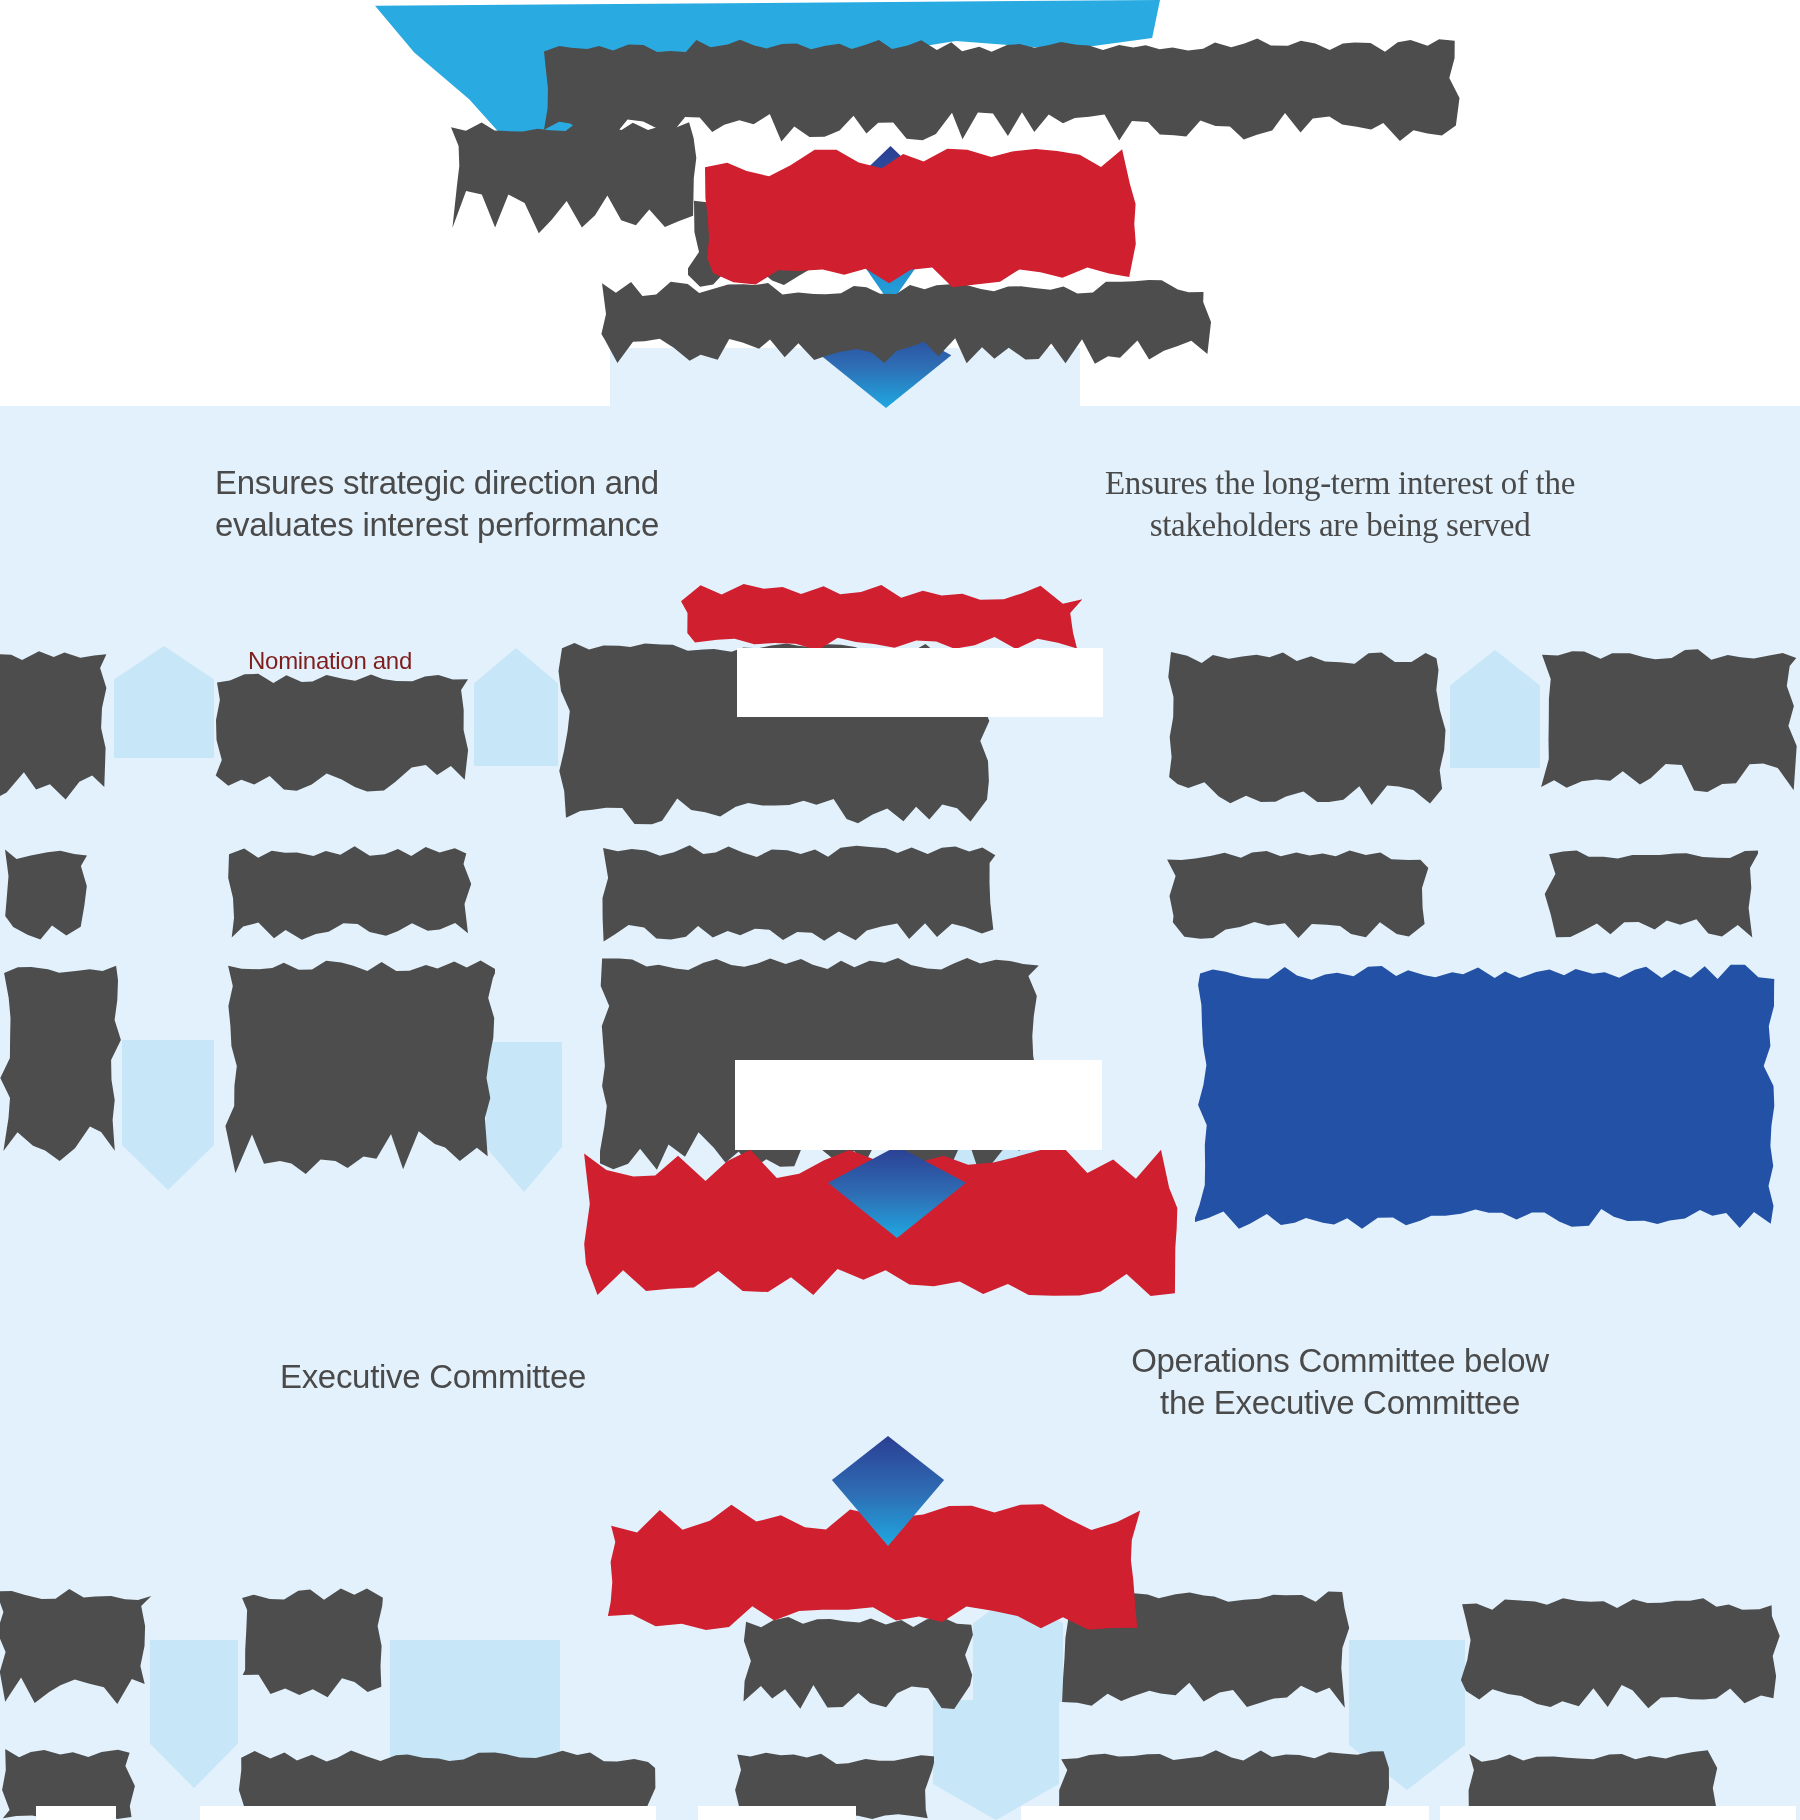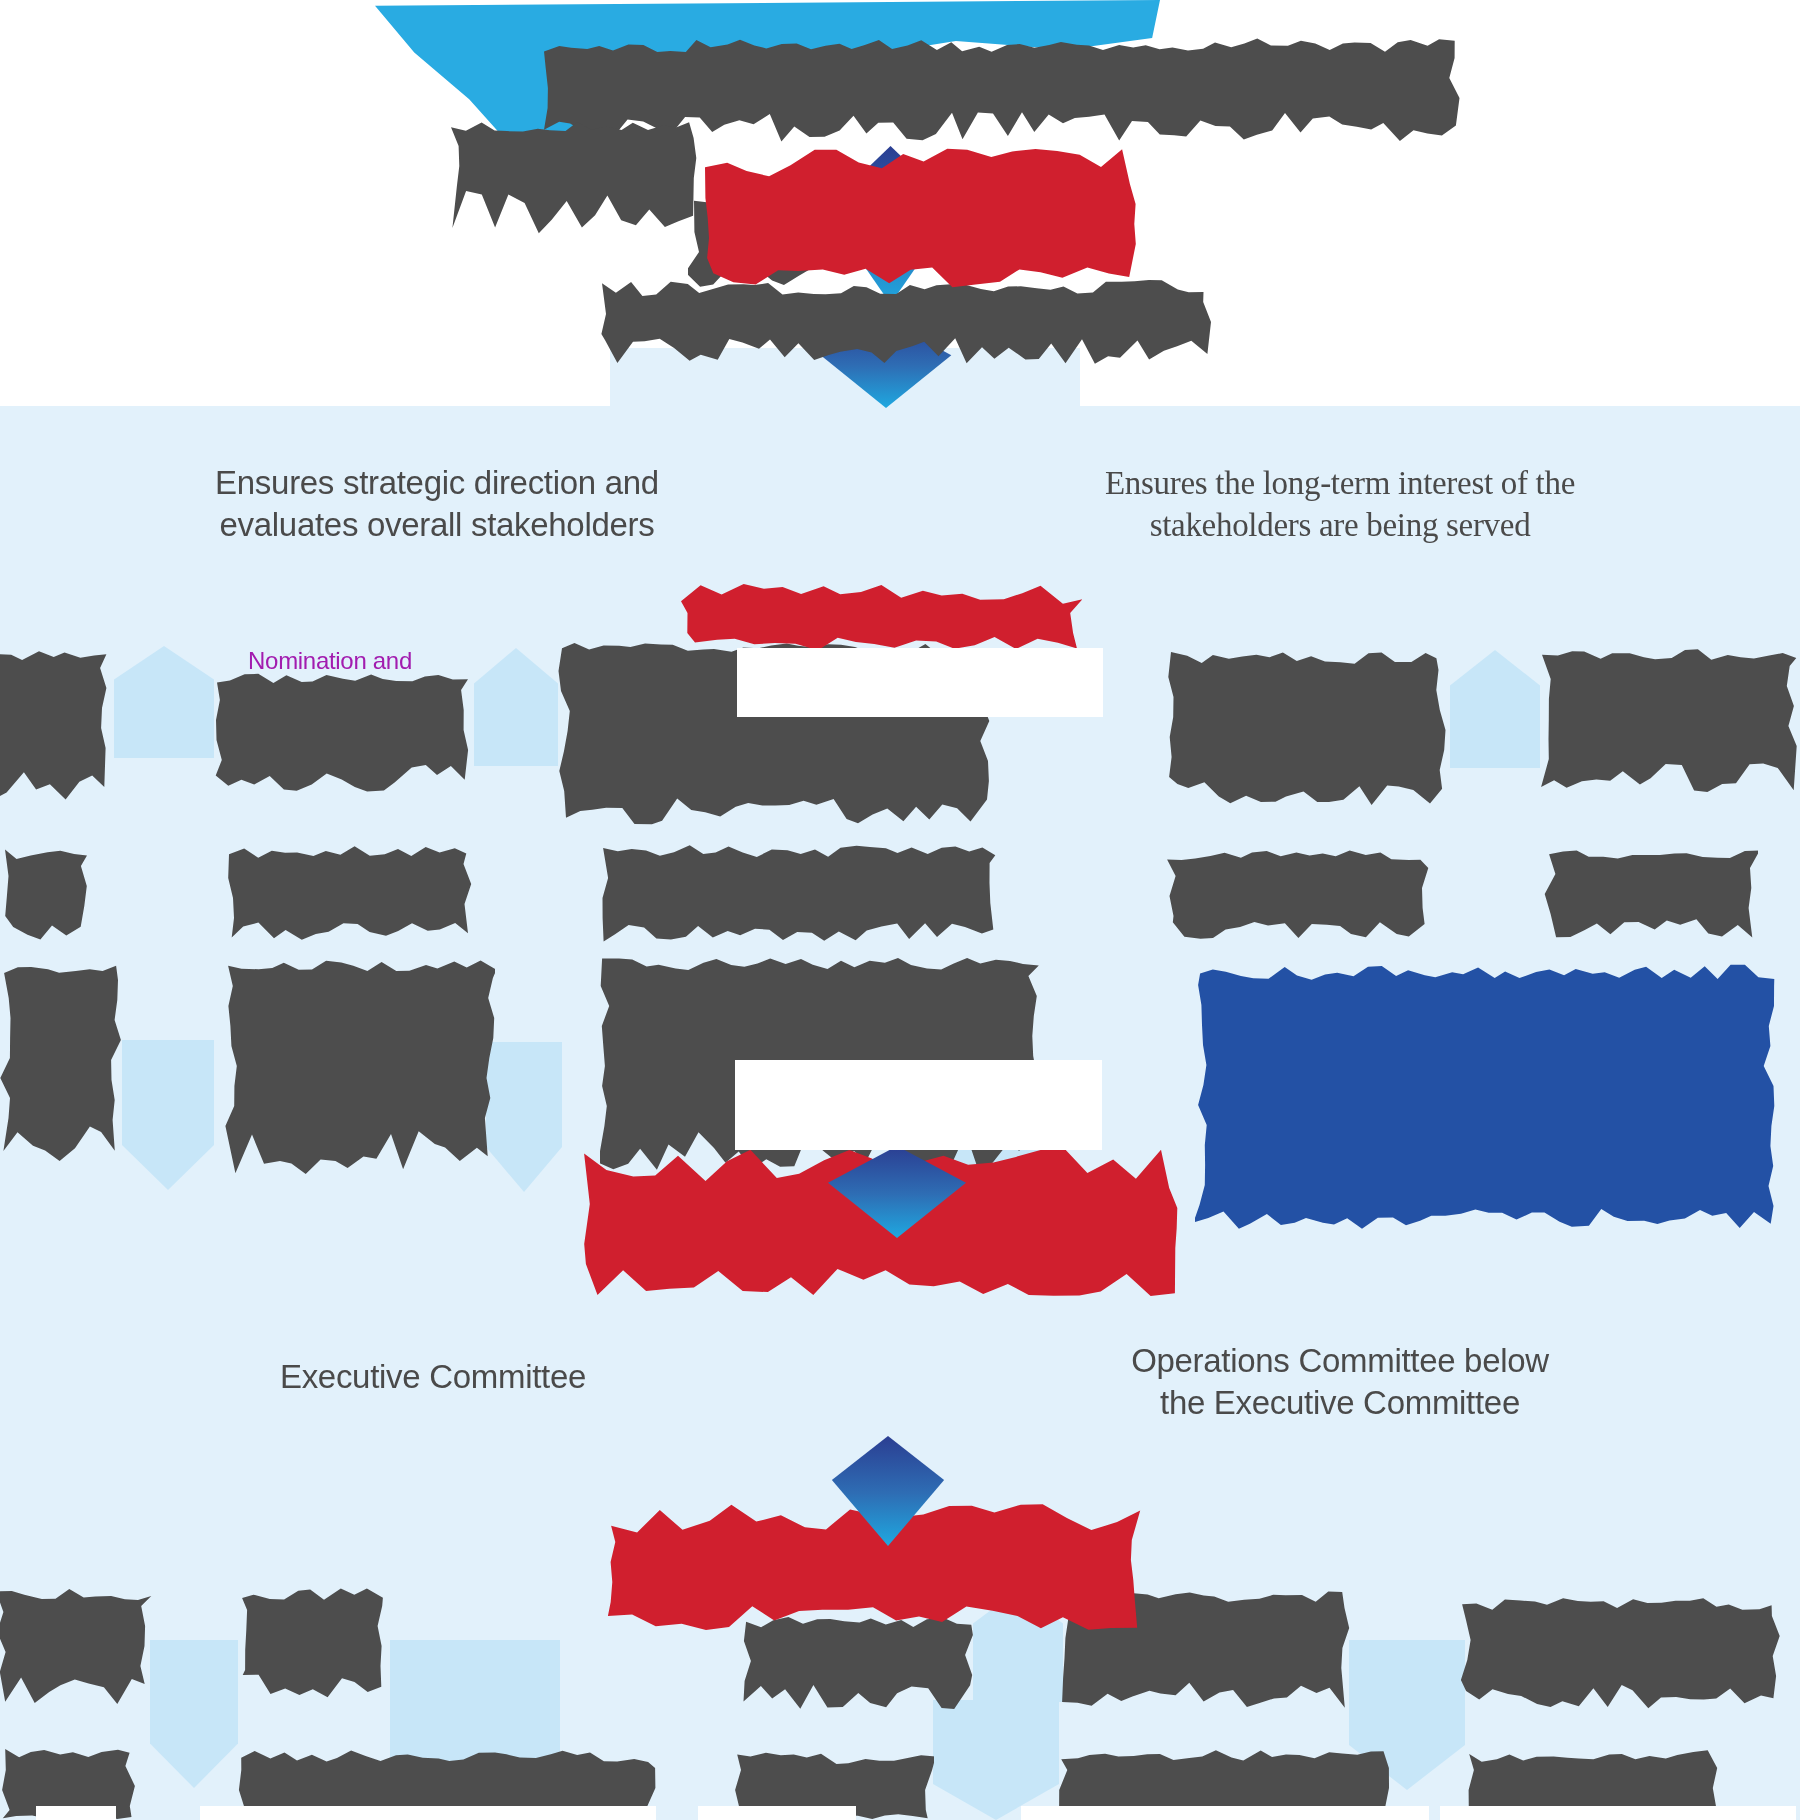--- a/index.html
+++ b/index.html
@@ -22,21 +22,21 @@
   .diamond{background:linear-gradient(180deg,var(--dtop) 0%,var(--dmid) 52%,var(--dbot) 100%);
            clip-path:polygon(50% 0,96% 40%,50% 100%,4% 40%);}
   .z2{z-index:2;} .z5{z-index:5;}
   
   .ribbon{background:var(--cyan);z-index:1;
     clip-path:polygon(0% 2%,100% 0%,99% 13%,88% 17%,74% 14%,60% 20%,47% 22%,36% 26%,
                       31% 34%,27% 50%,23% 73%,18% 52%,12% 34%,5% 18%);}
   
   .note{color:#4a4a4a;font-size:33px;line-height:42px;text-align:center;z-index:7;
         letter-spacing:-0.3px;}
-  .partial{color:#a21caf;font-size:24px;line-height:26px;text-align:center;z-index:3;
+  .partial{color:#7f1d1d;font-size:24px;line-height:26px;text-align:center;z-index:3;
            letter-spacing:-0.3px;}
 </style>
 </head>
 <body>
 
 <div id="stage" style="--cyan: #29ABE2; --panel: #E2F1FB; --chev: #C7E6F8; --gray: #4D4D4D; --red: #D01F2E; --navy: #2351A5; --dtop: #2B3E92; --dmid: #2E6DB4; --dbot: #1FA8E0;">
 
   <div class="abs panel" style="left:0;top:406px;width:1800px;height:1414px;"></div>
   <div class="abs panel" style="left:610px;top:348px;width:470px;height:60px;"></div>
 
@@ -46,21 +46,21 @@
   <div class="abs blob" style="left: 448px; top: 122px; width: 250px; height: 112px; clip-path: polygon(3px 5.2px, 17.9px 8.8px, 33.6px 0.5px, 46.6px 8.4px, 59px 9.1px, 74.9px 9.5px, 89.8px 6.7px, 101.8px 8.3px, 117.5px 8.9px, 129.3px 0.1px, 143.8px 8.1px, 157.4px 4.3px, 173.5px 7.9px, 184.8px 0.7px, 200px 7.9px, 214.8px 3.6px, 228.6px 5.3px, 241.1px 0.2px, 245.6px 16px, 248.3px 36px, 245.8px 56px, 245.1px 93.8px, 230.5px 99.2px, 216.9px 104.9px, 201.3px 87.6px, 187.9px 103.2px, 173.2px 98.2px, 159.4px 73.4px, 147.1px 93.2px, 133.9px 105.6px, 118.7px 79.1px, 103.7px 97.8px, 90.8px 111.3px, 76.6px 80.9px, 60.4px 72.4px, 47.1px 105.5px, 33.8px 72.5px, 18.1px 69.1px, 4.4px 105.9px, 8.9px 64px, 11.3px 44px, 10.6px 24px);"></div>
   <div class="abs blob" style="left: 688px; top: 200px; width: 145px; height: 92px; clip-path: polygon(6px 0.8px, 16.6px 1.9px, 32.1px 4.1px, 45.9px 8.9px, 58.7px 2.4px, 72.8px 0.1px, 87.1px 8.6px, 100.3px 1.5px, 117.7px 7.8px, 128.2px 1px, 145.7px 6.3px, 138px 16px, 136.3px 36px, 138.6px 58.6px, 125px 67.4px, 110.9px 75.7px, 95.9px 84.9px, 84.1px 80.6px, 70.6px 69.5px, 56.8px 60px, 39.2px 69.4px, 25.2px 84.6px, 12.1px 86.7px, -2.7px 72.2px, 11px 52px, 6.4px 32px);"></div>
 
   <div class="abs diamond z2" style="left:819px;top:146px;width:143px;height:158px;"></div>
   <div class="abs blob red" style="left: 700px; top: 148px; width: 436px; height: 140px; clip-path: polygon(5px 19.2px, 27.2px 14.7px, 46.6px 23px, 69.1px 28.3px, 90.5px 17.3px, 114.7px 1.8px, 136.4px 1.8px, 158.7px 14.4px, 181.9px 20.3px, 203.2px 5.9px, 223.6px 13.5px, 247.3px 0.8px, 267.2px 1.8px, 291.3px 8.9px, 312.2px 3.5px, 335.5px 0.9px, 357.2px 3.1px, 379.7px 6.7px, 401px 18.9px, 422.1px 1.2px, 429.9px 36px, 435.6px 56px, 434.3px 76px, 435.8px 96px, 429.2px 128.9px, 408.9px 125.6px, 387.4px 119.5px, 362.4px 129.8px, 340.5px 124.2px, 319.5px 121.4px, 300px 133.7px, 275.6px 136.6px, 252.4px 139.2px, 232.2px 119.4px, 210.7px 121.8px, 189.2px 135.2px, 165.6px 120.7px, 144.2px 126.8px, 122.8px 121.5px, 98.1px 123px, 78.2px 122.3px, 55.6px 136.4px, 33.4px 134.2px, 13.3px 125.3px, 7.1px 110px, 9px 90px, 7.7px 70px, 5.4px 50px);"></div>
   <div class="abs blob" style="left: 598px; top: 280px; width: 614px; height: 84px; clip-path: polygon(4px 3.2px, 17.9px 12.7px, 33.1px 2px, 44.4px 15.9px, 58.2px 14.5px, 72.7px 1.8px, 89.8px 4.1px, 101.2px 12.9px, 114px 9.2px, 130.1px 4.6px, 145.5px 4.3px, 156.2px 5.1px, 170.1px 3.1px, 184.5px 14.6px, 200.2px 12.5px, 215.8px 13.9px, 227.5px 14.3px, 243px 13.2px, 255.8px 6px, 268.5px 7.3px, 282.2px 13.7px, 298.2px 14.1px, 311.9px 4.9px, 326.6px 9.2px, 338.5px 5.3px, 352.8px 4.2px, 367.4px 4.8px, 382.9px 9px, 395.8px 11.3px, 410.1px 6.5px, 422.8px 6.3px, 438.7px 8.2px, 452.5px 9.7px, 465.5px 6.6px, 479.4px 13.5px, 494.9px 12.5px, 507.9px 1.8px, 523.6px 1.7px, 536.7px 1.2px, 550.9px 0.1px, 563.7px 0.2px, 579.8px 9.4px, 590.7px 12.3px, 605.5px 12.1px, 605.2px 22px, 613px 42px, 609.4px 73.9px, 593.3px 60.8px, 579.1px 66.3px, 565.9px 70.7px, 551.1px 79.4px, 539.5px 60.6px, 522px 77.7px, 510.1px 76.2px, 496.9px 83.7px, 484px 59.2px, 467.5px 83.2px, 453.2px 63.6px, 440.8px 79px, 427.4px 79.4px, 410.7px 67.8px, 396.4px 78.8px, 384px 67.3px, 368.6px 83.3px, 357.2px 58.3px, 340.5px 76.3px, 326.2px 61.7px, 314.9px 65.9px, 298.3px 70.9px, 286.4px 83px, 273.6px 72.6px, 259.3px 69.1px, 242.3px 71.7px, 230.7px 74.9px, 216.2px 80.1px, 200.4px 63.2px, 186.7px 77.2px, 172px 59.6px, 161px 68.8px, 144.5px 62.4px, 131.3px 59.1px, 119.7px 79.8px, 102.7px 74.7px, 91.6px 80.7px, 76.1px 68px, 61.7px 58.8px, 46.6px 61.2px, 35px 61.8px, 19.4px 82.9px, 7.1px 60.2px, 3.4px 54px, 8px 34px);"></div>
   <div class="abs diamond z2" style="left:815px;top:320px;width:142px;height:88px;"></div>
 
   <div class="abs note" style="left:137px;top:462px;width:600px;">
     <div>Ensures strategic direction and</div>
-    <div>evaluates overall stakeholders</div>
+    <div>evaluates interest performance</div>
   </div>
   <div class="abs note" style="left:1040px;top:462px;width:600px;font-family:Liberation Serif, serif;">
     <div>Ensures the long-term interest of the</div>
     <div>stakeholders are being served</div>
   </div>
 
   <div class="abs blob red" style="left: 678px; top: 583px; width: 404px; height: 68px; clip-path: polygon(3px 18.2px, 22.6px 2.3px, 43.6px 11.5px, 65.7px 1.1px, 85.9px 5.8px, 104.6px 4px, 123.1px 10.9px, 145.6px 3.2px, 162.2px 11.2px, 183px 9.1px, 203.4px 2.1px, 223.2px 14.8px, 244.9px 7.8px, 263.7px 12.6px, 284.3px 10.7px, 302.2px 16.8px, 325.8px 16.3px, 344.3px 10.2px, 362.5px 2.8px, 384.9px 20.8px, 404.4px 16.3px, 392.2px 30px, 395.1px 50px, 399px 65.4px, 379.9px 59.7px, 359.6px 55.7px, 338px 66.1px, 316.6px 54.1px, 296.7px 62.2px, 276.5px 65.7px, 258.2px 58.5px, 238.1px 57.4px, 216.5px 64.7px, 196.2px 60.9px, 177.9px 59px, 159.7px 54.8px, 139.9px 67.3px, 117.5px 60.8px, 96.8px 60.1px, 76.3px 61.3px, 56.7px 55.7px, 39.1px 56.8px, 17px 59.4px, 9.3px 50px, 9.5px 30px);"></div>
   <div class="abs wbox" style="left:737px;top:648px;width:366px;height:69px;"></div>
 
   <div class="abs partial" style="left:180px;top:648px;width:300px;">Nomination and</div>

